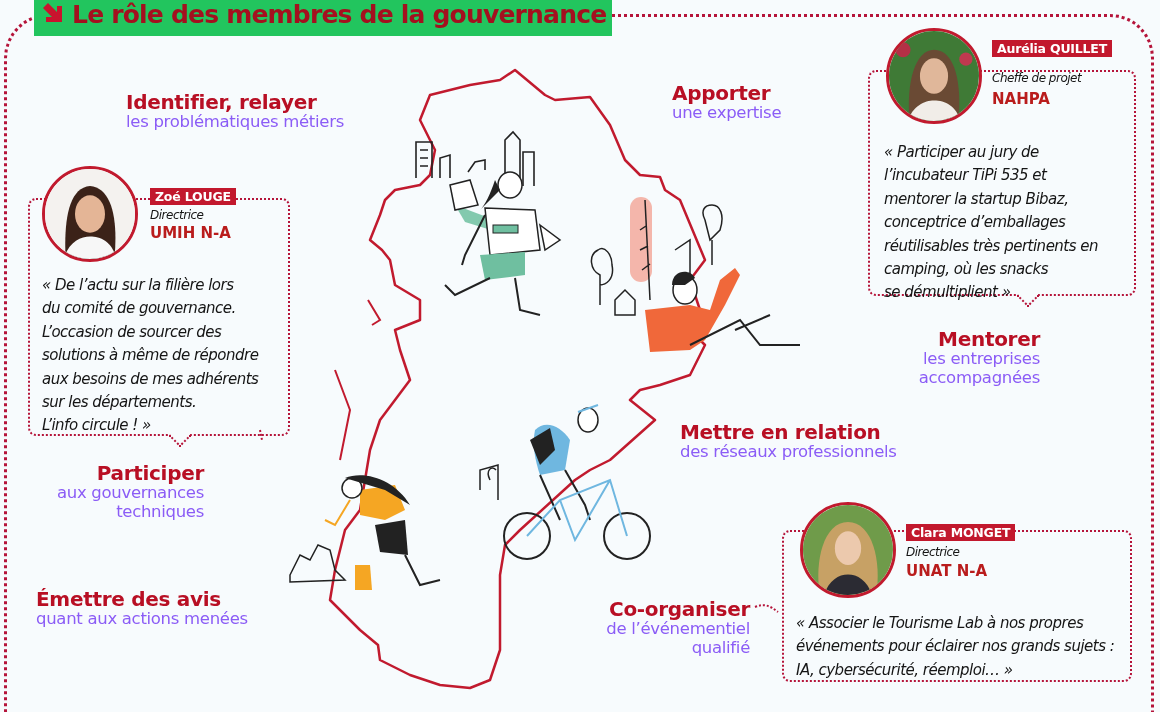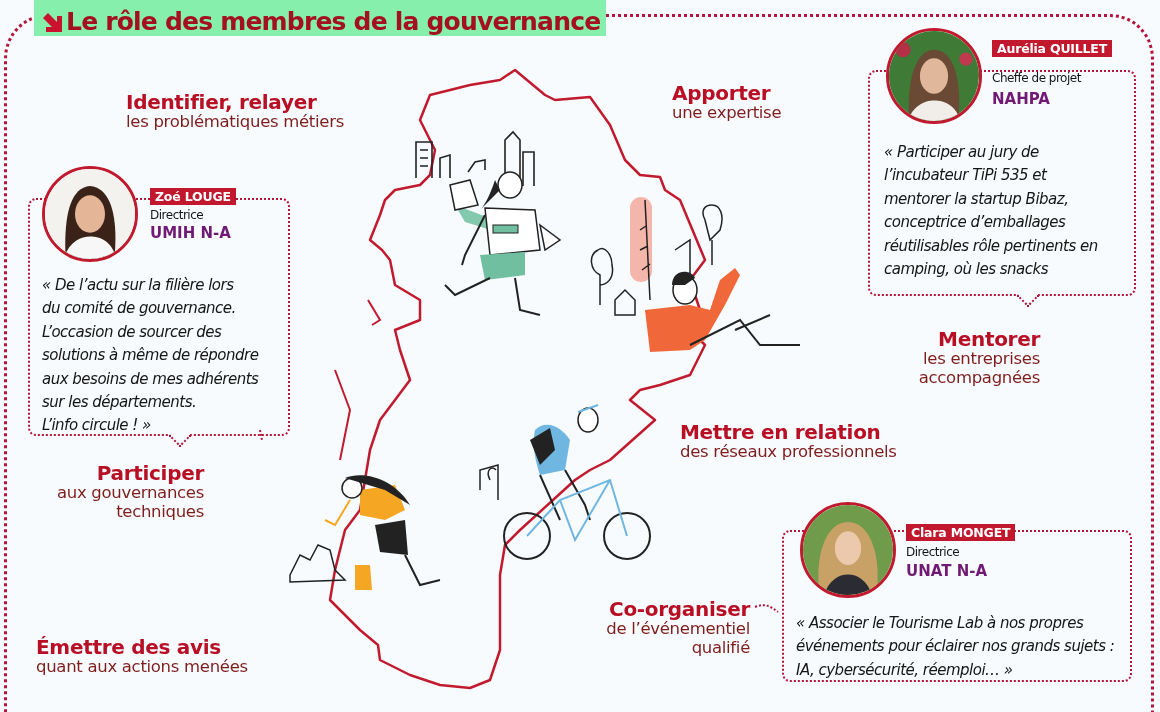--- a/index.html
+++ b/index.html
@@ -5,31 +5,31 @@
   * { box-sizing: border-box; margin: 0; padding: 0; }
   html, body { width: 1160px; height: 712px; background: #f7fbfd; overflow: hidden; }
   body { position: relative; font-family: "DejaVu Sans", "Liberation Sans", sans-serif; color: #111; }
 
   .outer-frame {
     position: absolute; left: 4px; top: 14px; width: 1150px; height: 740px;
     border: 3px dotted #b5143a; border-radius: 44px;
   }
   .title-wrap {
     position: absolute; left: 34px; top: 0px; height: 36px; padding: 0 6px;
-    background: #86efac; display: flex; align-items: flex-end; gap: 0;
+    background: #22c55e; display: flex; align-items: flex-start; gap: 6px;
   }
   .title-arrow { width: 26px; height: 26px; }
   .title {
     font-family: "DejaVu Sans", sans-serif; font-weight: bold; font-size: 25px;
     color: #a4101f; letter-spacing: -0.8px; white-space: nowrap;
   }
 
   .role { position: absolute; line-height: 1.12; }
   .role .verb { color: #b80f24; font-weight: bold; font-size: 20px; letter-spacing: -0.3px; display: block; }
-  .role .obj { color: #7f1d1d; font-size: 16.5px; letter-spacing: -0.3px; display: block; }
+  .role .obj { color: #8b5cf6; font-size: 16.5px; letter-spacing: -0.3px; display: block; }
   .role.right { text-align: right; }
 
   .bubble {
     position: absolute; border: 2px dotted #b5143a; border-radius: 8px; background: transparent;
   }
   .bubble-tail {
     position: absolute; width: 16px; height: 16px; background: #f7fbfd;
     border-right: 2px dotted #b5143a; border-bottom: 2px dotted #b5143a;
   }
   .quote {
@@ -39,22 +39,22 @@
 
   .avatar {
     position: absolute; width: 96px; height: 96px; border-radius: 50%;
     border: 3px solid #c11a2e; overflow: hidden; background: #f7fbfd;
   }
   .avatar svg { width: 100%; height: 100%; display: block; }
   .name-tag {
     position: absolute; background: #c2182d; color: #fff; font-weight: bold;
     font-size: 12.5px; padding: 1px 5px; white-space: nowrap; letter-spacing: -0.2px;
   }
-  .job { position: absolute; font-size: 12px; color: #151515; letter-spacing: -0.5px; white-space: nowrap; }
-  .org { position: absolute; font-weight: bold; font-size: 15px; color: #701a75; white-space: nowrap; }
+  .job { position: absolute; font-style: italic; font-size: 12px; color: #151515; letter-spacing: -0.5px; white-space: nowrap; }
+  .org { position: absolute; font-weight: bold; font-size: 15px; color: #b91c1c; white-space: nowrap; }
 
   .map-svg { position: absolute; left: 0; top: 0; }
 </style>
 </head>
 <body>
 
 <div class="outer-frame"></div>
 
 <div class="title-wrap">
   <svg class="title-arrow" viewBox="0 0 26 26">
@@ -156,21 +156,21 @@
   <span class="verb">Mentorer</span>
   <span class="obj">les entreprises</span>
   <span class="obj">accompagnées</span>
 </div>
 
 <div class="role" style="left:680px; top:421px;">
   <span class="verb">Mettre en relation</span>
   <span class="obj">des réseaux professionnels</span>
 </div>
 
-<div class="role" style="left:36px; top:636px;">
+<div class="role" style="left:36px; top:588px;">
   <span class="verb">Émettre des avis</span>
   <span class="obj">quant aux actions menées</span>
 </div>
 
 <div class="role right" style="left:560px; top:598px; width:190px;">
   <span class="verb">Co-organiser</span>
   <span class="obj">de l’événementiel</span>
   <span class="obj">qualifié</span>
 </div>
 
@@ -210,22 +210,23 @@
   </svg>
 </div>
 <div class="name-tag" style="left:992px; top:40px;">Aurélia QUILLET</div>
 <div class="job" style="left:992px; top:71px;">Cheffe de projet</div>
 <div class="org" style="left:992px; top:90px;">NAHPA</div>
 <div class="quote" style="left:884px; top:141px; width:250px;">
   <div>« Participer au jury de</div>
   <div>l’incubateur TiPi 535 et</div>
   <div>mentorer la startup Bibaz,</div>
   <div>conceptrice d’emballages</div>
-  <div>réutilisables rôle pertinents en</div>
+  <div>réutilisables très pertinents en</div>
   <div>camping, où les snacks</div>
+  <div>se démultiplient »</div>
 </div>
 
 <div class="bubble" style="left:782px; top:530px; width:350px; height:152px;"></div>
 <div class="avatar" style="left:800px; top:502px;">
   <svg viewBox="0 0 96 96">
     <rect width="96" height="96" fill="#6f9b4a"></rect>
     <path d="M18 96 C12 60 22 18 48 18 C74 18 84 60 78 96 Z" fill="#c7a165"></path>
     <ellipse cx="48" cy="46" rx="14" ry="18" fill="#ecc9ad"></ellipse>
     <path d="M22 96 C28 80 38 74 48 74 C58 74 68 80 74 96 Z" fill="#2b2b33"></path>
   </svg>

